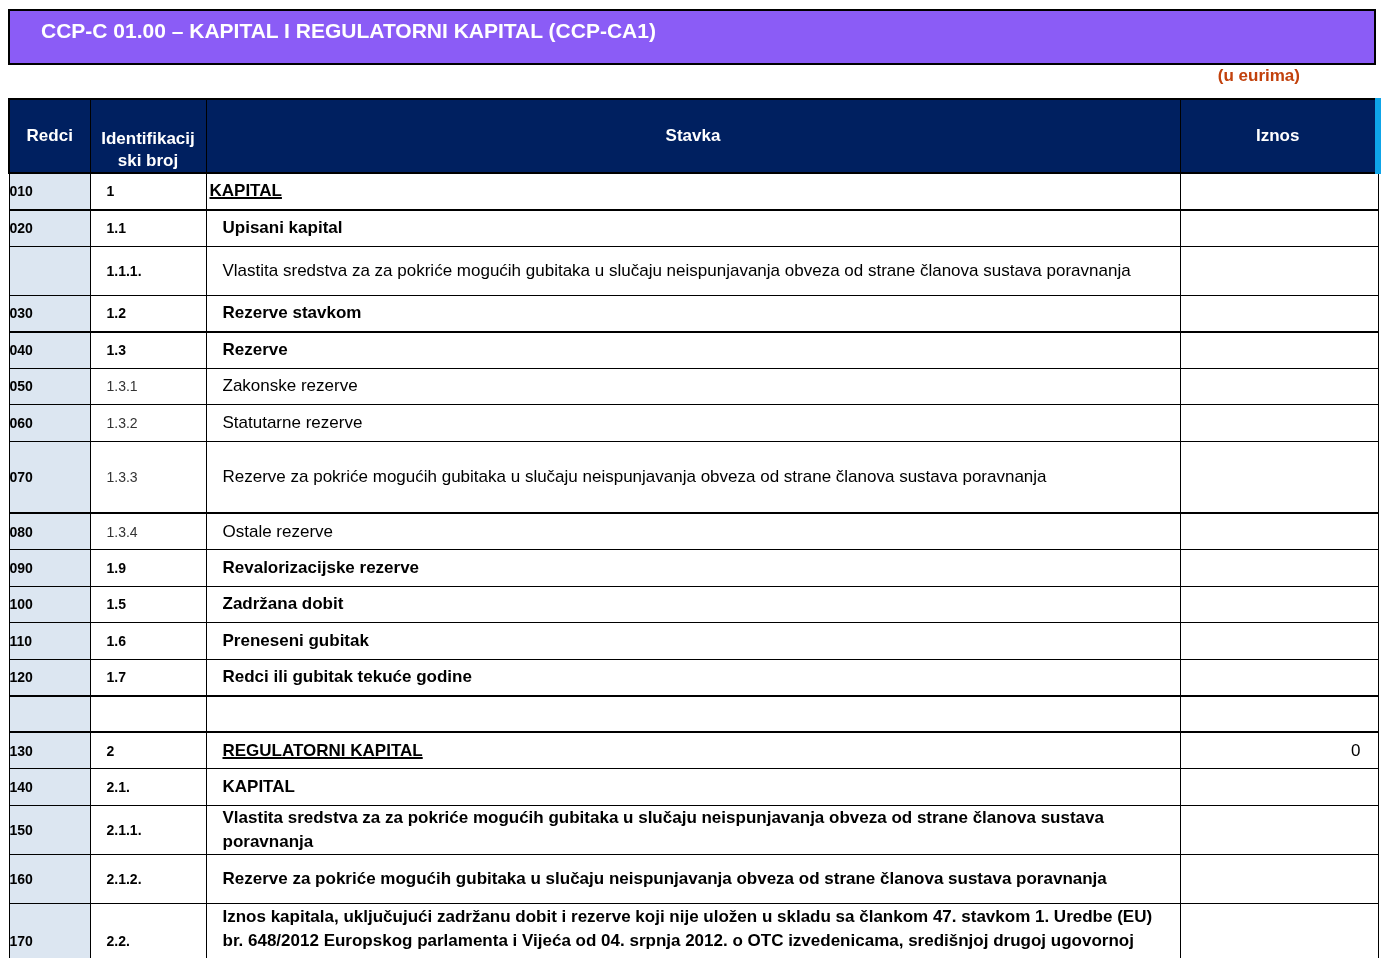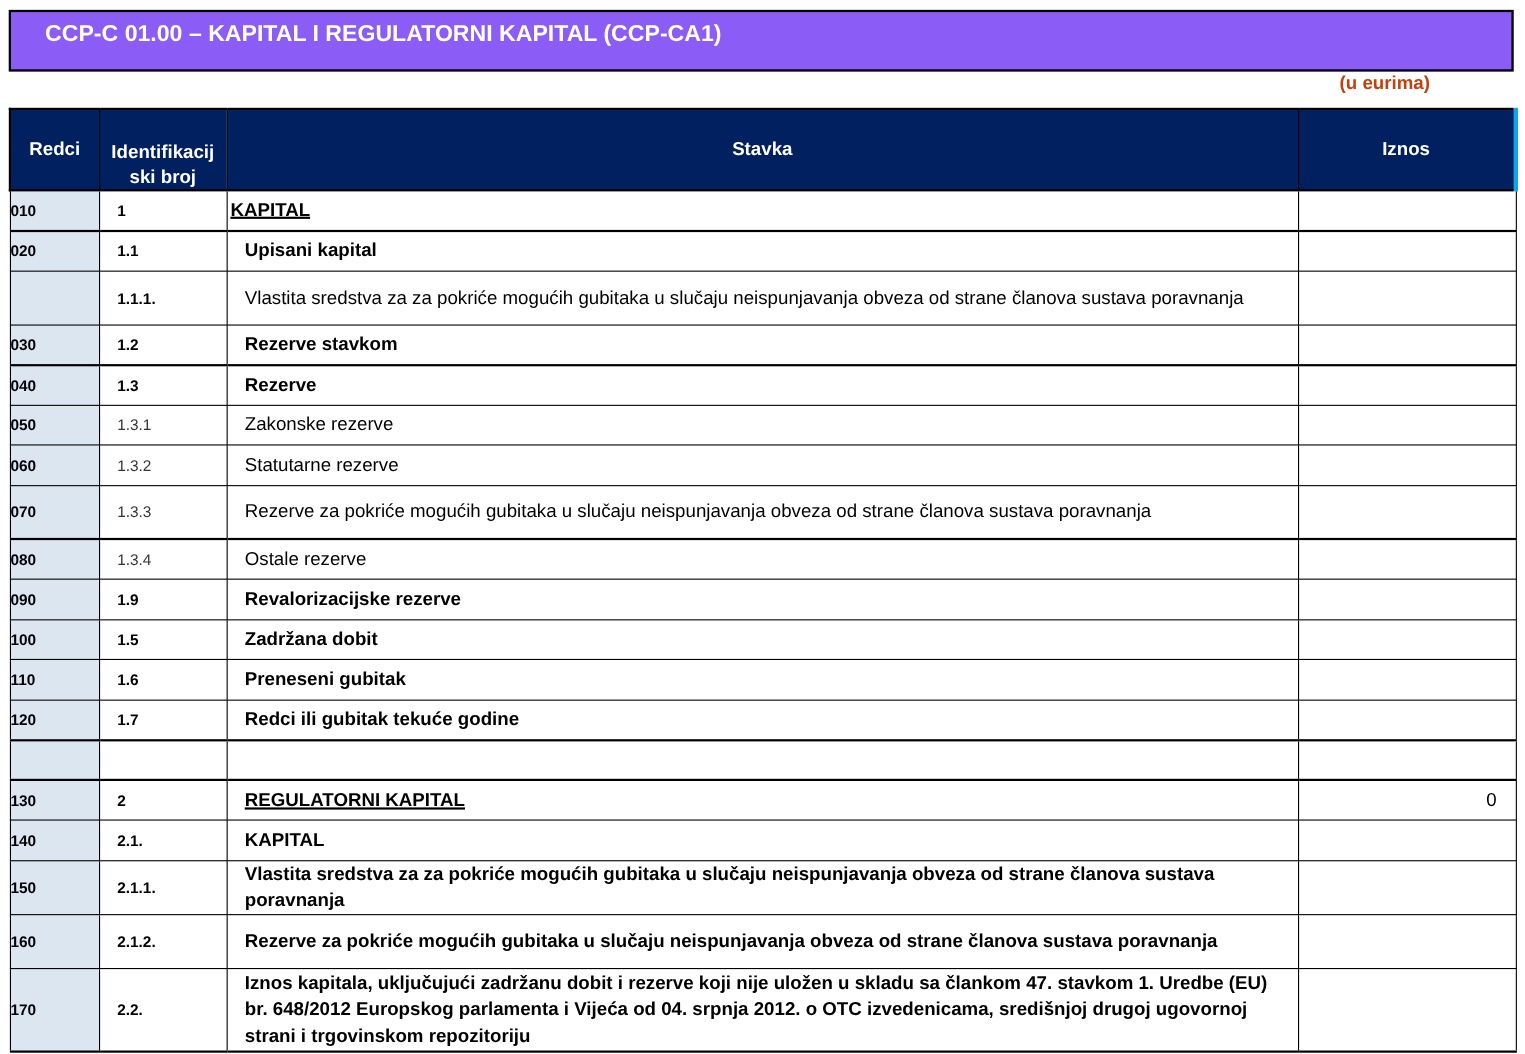--- a/index.html
+++ b/index.html
@@ -31,21 +31,21 @@
   col.c-amt { width: 198px; }
   td.row-code { background: #dce6f1; font-weight: bold; font-size: 14px; border-left: 2px solid #000; }
   td.id { font-size: 14px; padding-left: 16px !important; font-weight: bold; }
   td.id.light { font-weight: normal; color: #333; }
   td.item { font-size: 17px; padding-left: 16px !important; line-height: 24px; }
   td.item.bold { font-weight: bold; }
   td.item.heading { font-weight: bold; text-decoration: underline; padding-left: 3px !important; text-decoration-thickness: 2px; }
   td.amount { text-align: right; padding-right: 17px !important; font-size: 17px; border-right: 2px solid #000; }
   tr.h36 { height: 36.5px; }
   tr.h49 { height: 49px; }
-  tr.h60 { height: 49px; }
+  tr.h60 { height: 72px; }
   tr.h75 { height: 76px; }
   tr.last td { border-bottom: 2px solid #000; }
   tr.sec-border td { border-bottom: 2px solid #000; }
 </style>
 </head>
 <body>
 
 <div class="title-bar">CCP-C 01.00 – KAPITAL I REGULATORNI KAPITAL (CCP-CA1)</div>
 <div class="unit-note">(u eurima)</div>
 
@@ -54,21 +54,21 @@
     <col class="c-row">
       <col class="c-id">
       <col class="c-item">
       <col class="c-amt">
   </colgroup>
   <tbody>
       <tr class="head">
     <th style="border-left:2px solid #000;">Redci</th>
     <th style="line-height:22px;"><span style="display:inline-block;width:110px;margin-top:28px;">Identifikacij ski broj</span></th>
     <th>Stavka</th>
-    <th style="border-right:4px solid #0ea5e9;">Iznos</th>
+    <th style="border-right:6px solid #0ea5e9;">Iznos</th>
   </tr>
 
   <tr class="h36 sec-border">
     <td class="row-code">010</td>
     <td class="id">1</td>
     <td class="item heading">KAPITAL</td>
     <td class="amount"></td>
   </tr>
   <tr class="h36">
     <td class="row-code">020</td>

